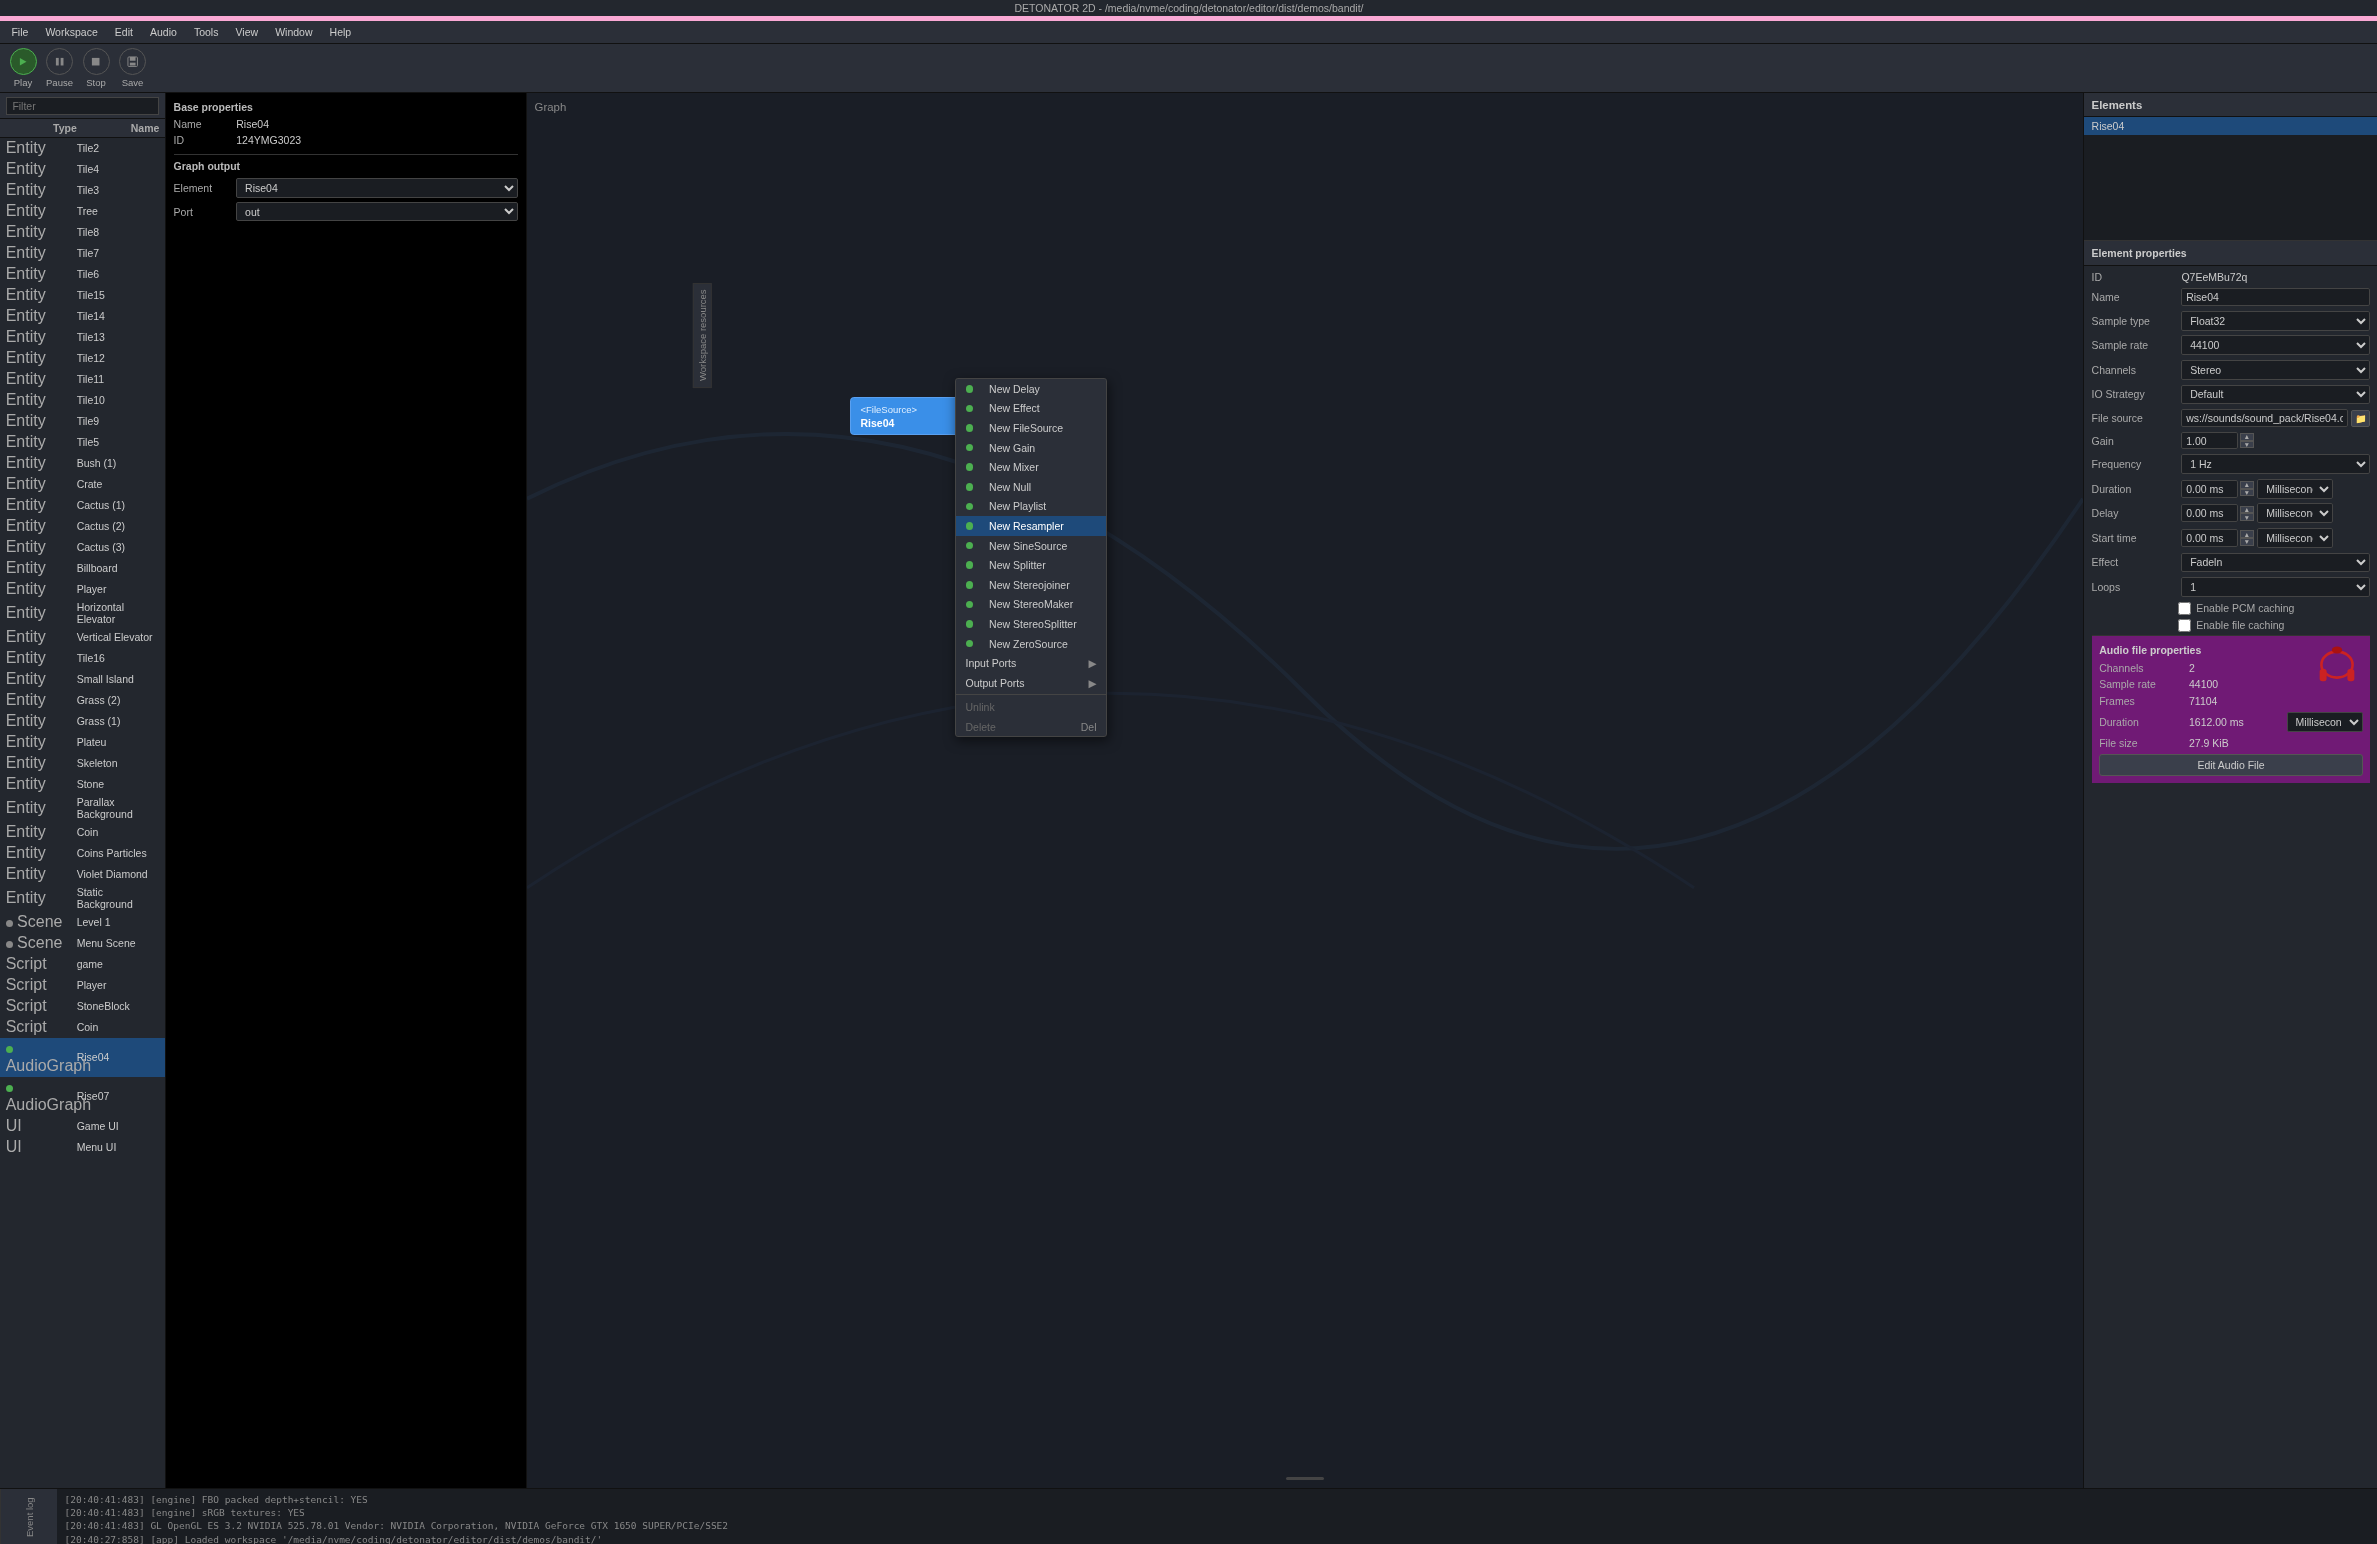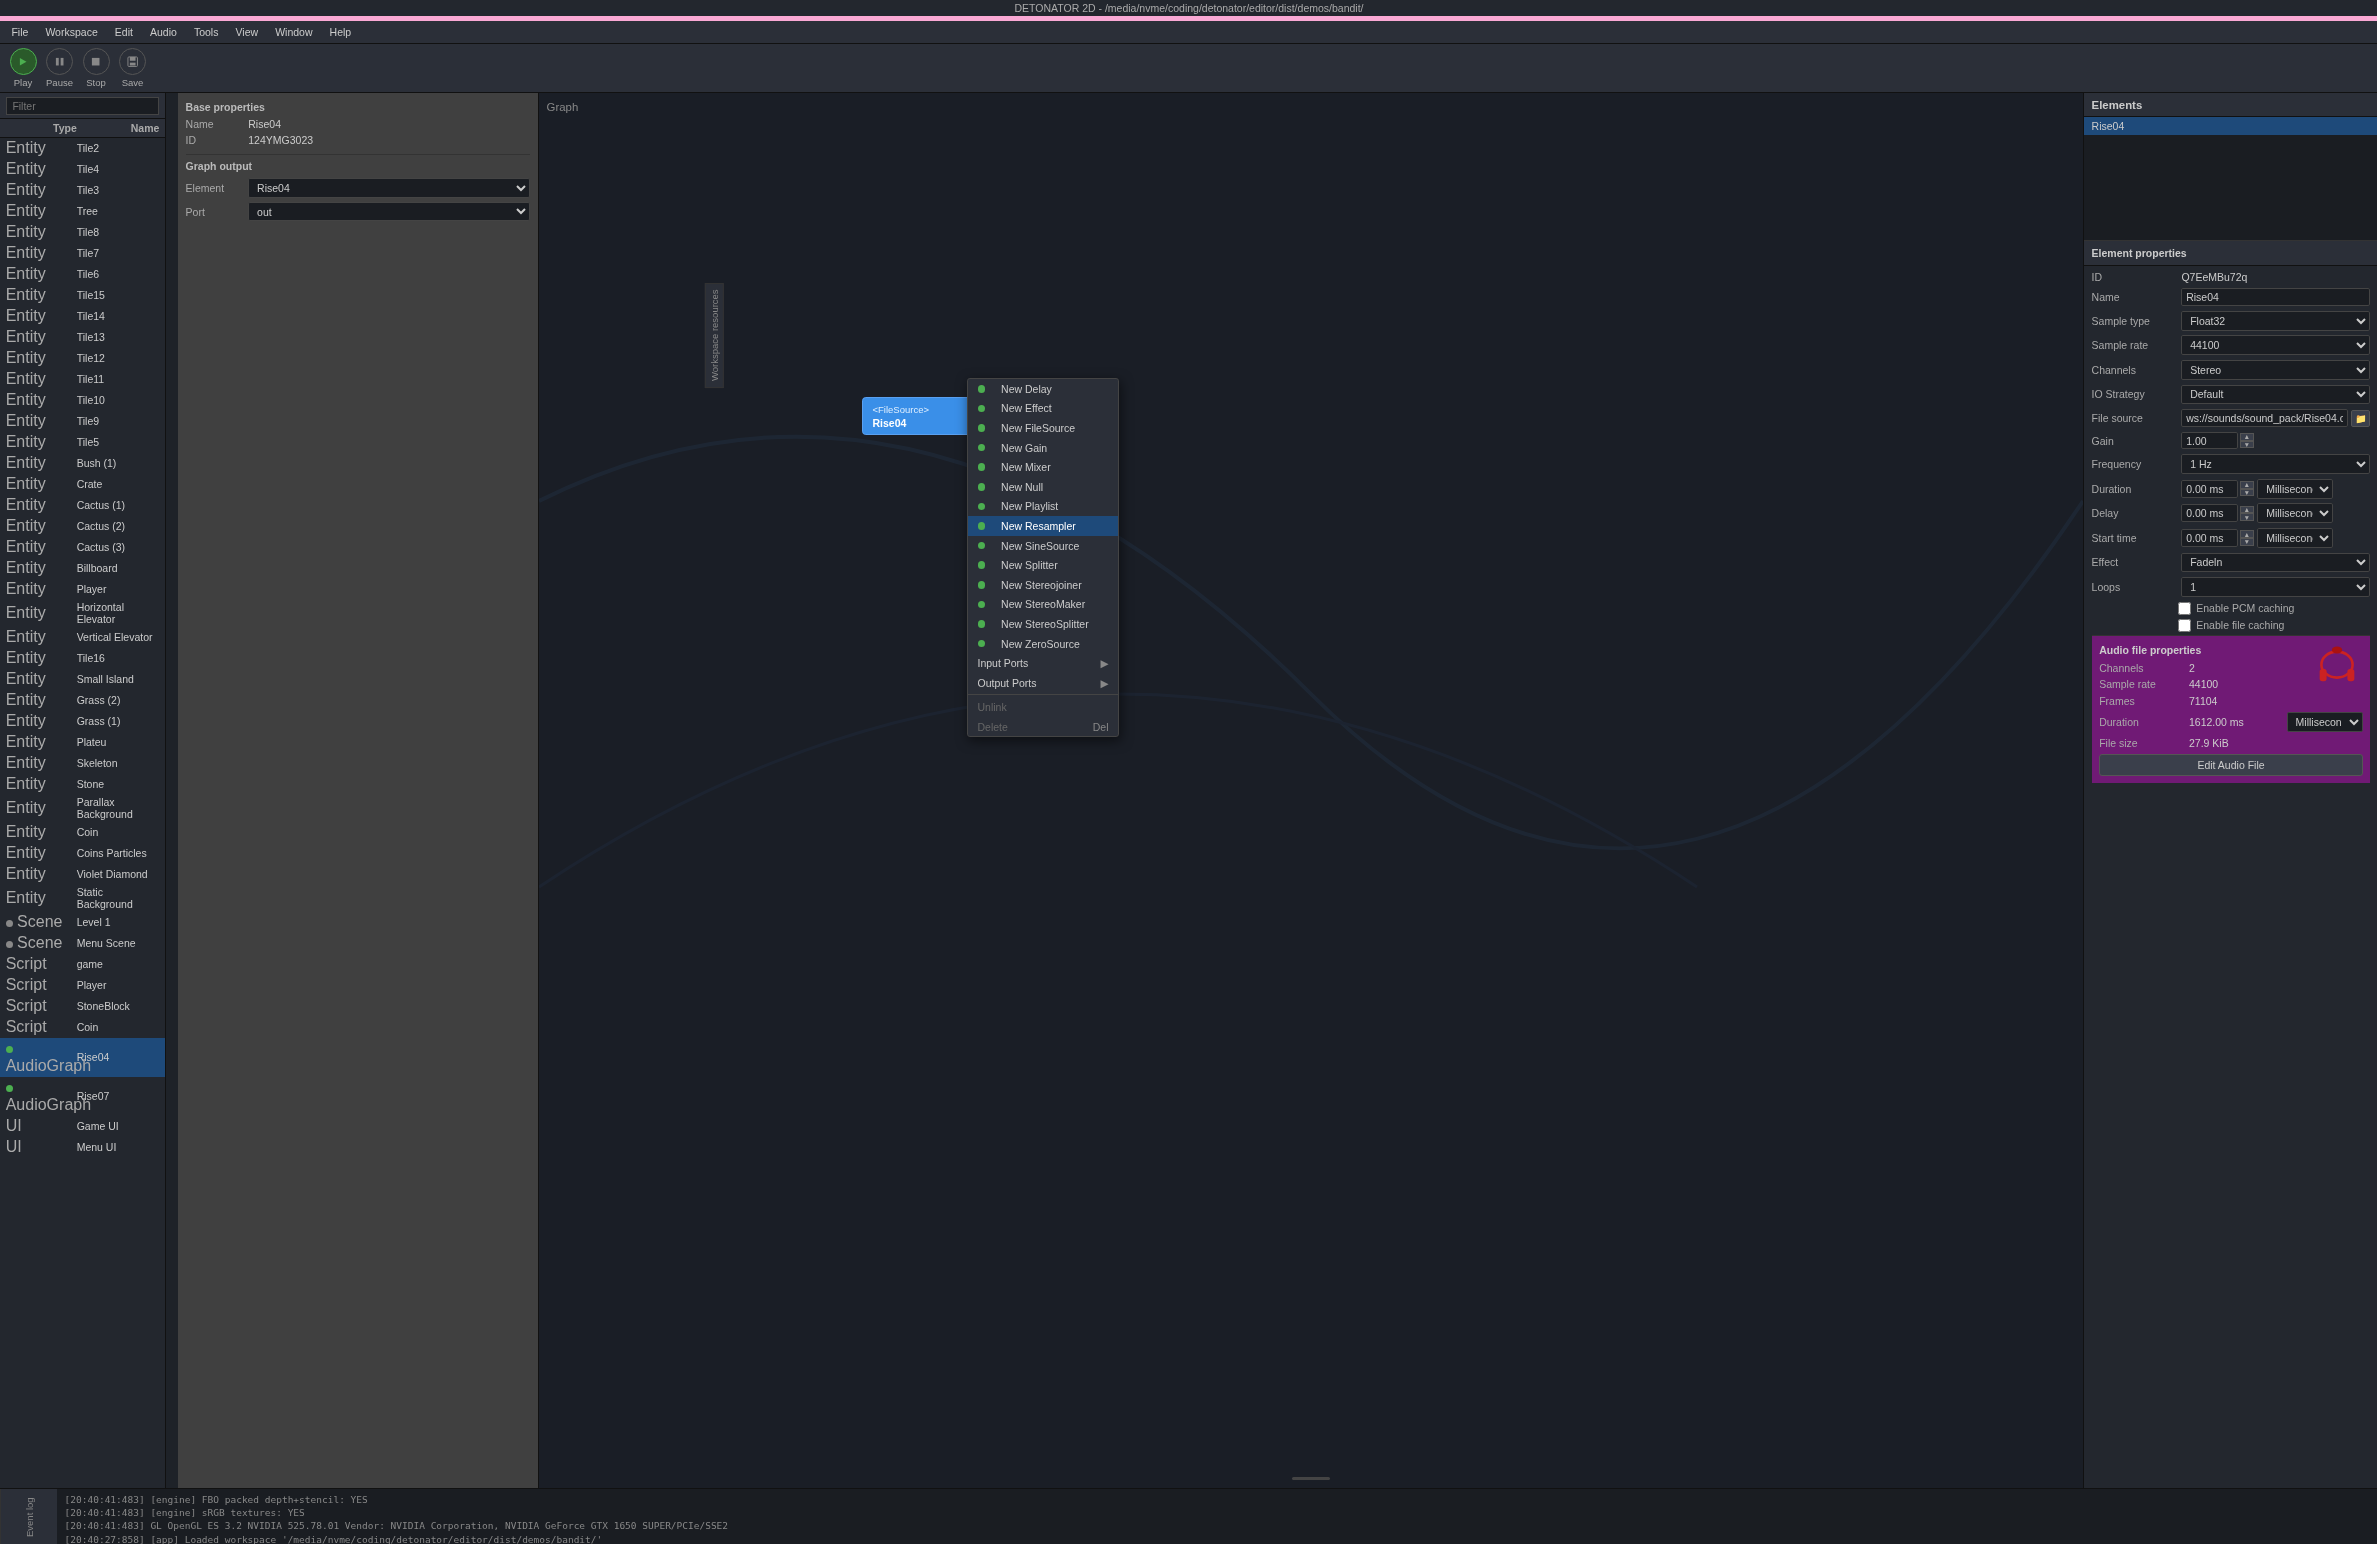--- a/index.html
+++ b/index.html
@@ -129,24 +129,23 @@
     .entity-row .name-cell { flex: 1; font-size: 10.5px; color: #ccc; }
     .entity-dot {
       width: 7.6px;
       height: 7.6px;
       border-radius: 50%;
       margin-right: 3.8px;
       display: inline-block;
     }
     #properties-panel {
       width: 361px;
-      background: #404040;
+      background: #000000;
       border-right: 1px solid #111;
       padding: 7.6px;
-      margin-left: 12px;
     }
     #graph-area {
       flex: 1;
       background: #1a1e26;
       position: relative;
       overflow: hidden;
     }
 
     #center-row {
       display: flex;

